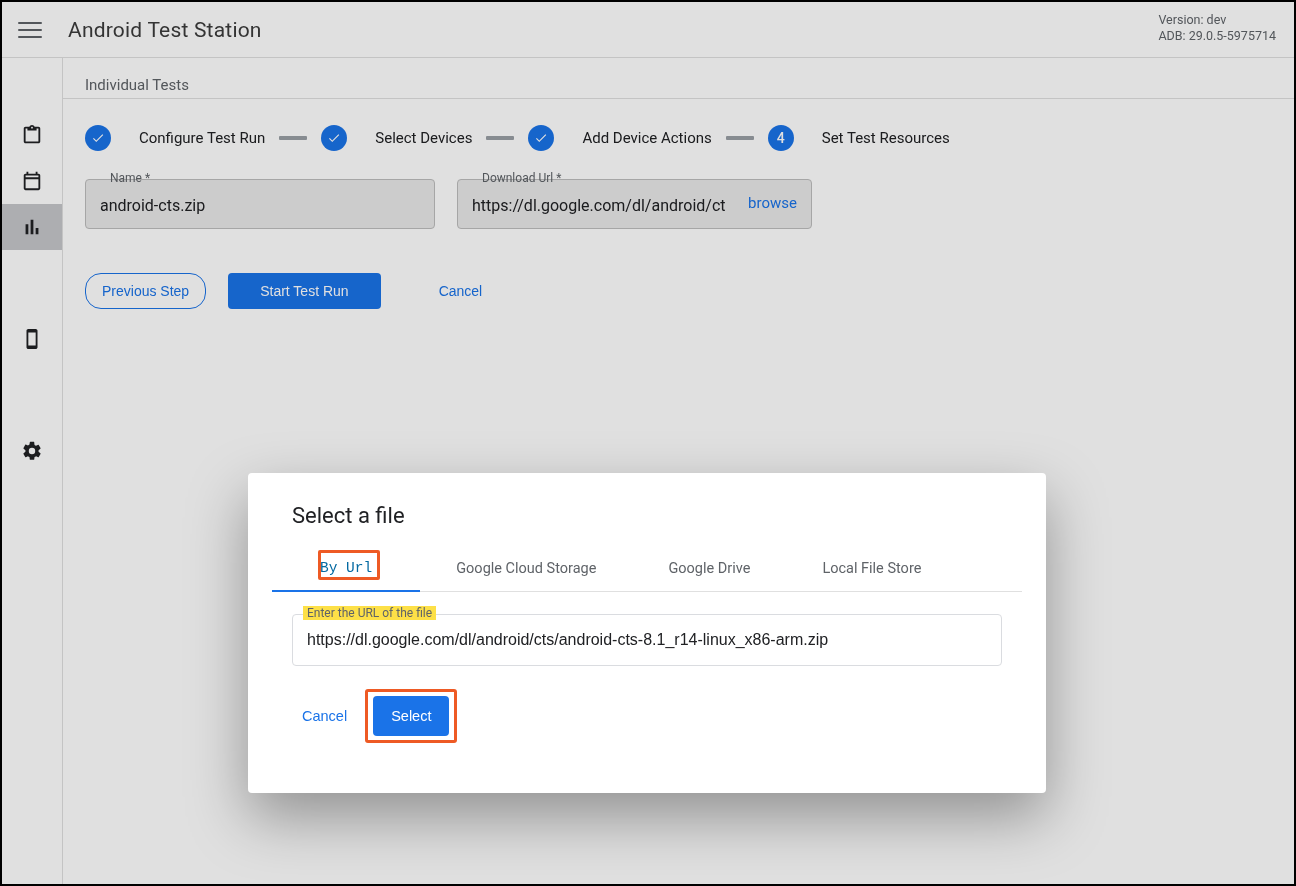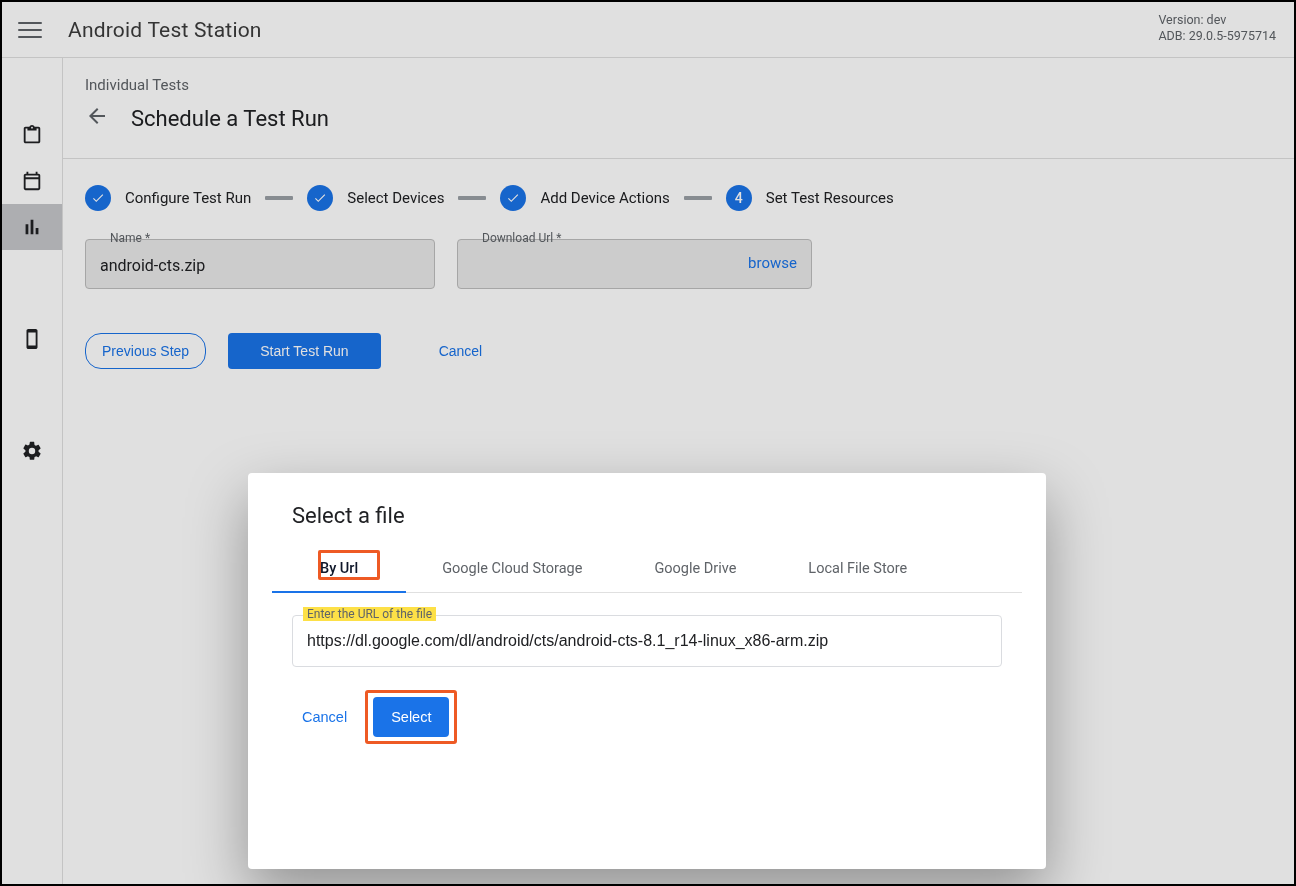--- a/index.html
+++ b/index.html
@@ -21,21 +21,21 @@
   .rail-item svg { width:22px; height:22px; fill:#202124; }
 
   
   .main { position:absolute; left:60px; right:0; top:56px; bottom:0; padding:18px 22px; border-left:1px solid #e0e0e0; }
   .breadcrumb { font-size:15px; color:#5f6368; margin-bottom:10px; }
   .page-title-row { display:flex; align-items:center; gap:22px; margin-bottom:32px; }
   .back-btn svg { width:24px; height:24px; fill:#5f6368; }
   .page-title { font-size:22px; color:#202124; font-weight:400; font-family:"Product Sans","Google Sans",Roboto,Arial,sans-serif; }
 
   .stepper { display:flex; align-items:center; gap:14px; margin-bottom:28px; font-size:15px; }
-  .step { display:flex; align-items:center; gap:14px; color:#202124; }
+  .step { display:flex; align-items:center; gap:28px; color:#202124; }
   .step-circle { width:26px; height:26px; border-radius:50%; background:#1a73e8; color:#fff; display:flex; align-items:center; justify-content:center; font-size:14px; font-weight:500; }
   .step-circle svg { width:14px; height:14px; fill:#fff; }
   .step-line { width:28px; height:4px; background:#9aa0a6; border-radius:1px; }
 
   .fields { display:flex; gap:22px; margin-bottom:44px; }
   .field { position:relative; border:1px solid #bdbdbd; border-radius:4px; height:50px; background:#e9e9e9; flex:1; }
   .field-label { position:absolute; top:-9px; left:20px; background:transparent; padding:0 4px; font-size:12px; color:#5f6368; }
   .field-input { position:absolute; left:14px; right:4px; top:16px; font-size:16px; color:#202124; border:none; outline:none; background:transparent; white-space:nowrap; overflow:hidden; }
   .field.url .field-input { right:80px; }
   .browse { position:absolute; right:14px; top:14px; color:#1a73e8; font-size:15px; cursor:pointer; }
@@ -43,25 +43,25 @@
   .field.type { flex:0 0 355px; }
   .field.url { flex:0 0 355px; }
   .field.url .field-label { background:transparent; }
 
   .actions { display:flex; align-items:center; gap:22px; }
   .btn-outline { border:1px solid #1a73e8; color:#1a73e8; background:transparent; padding:9px 16px; border-radius:16px; font-size:14px; cursor:pointer; }
   .btn-filled { border:none; background:#1a73e8; color:#fff; padding:10px 32px; border-radius:4px; font-size:14px; cursor:pointer; }
   .btn-text { border:none; background:transparent; color:#1a73e8; font-size:14px; cursor:pointer; margin-left:30px; }
 
   
-  .dialog { position:absolute; left:246px; top:471px; width:798px; height:396px; background:#fff; border-radius:4px; box-shadow:0 24px 60px rgba(0,0,0,0.35); z-index:10; }
+  .dialog { position:absolute; left:246px; top:471px; width:798px; height:320px; background:#fff; border-radius:4px; box-shadow:0 24px 60px rgba(0,0,0,0.35); z-index:10; }
   .dialog-title { font-size:22px; color:#202124; padding:30px 44px 16px; font-weight:400; font-family:"Product Sans","Google Sans",Roboto,Arial,sans-serif; }
   .tabs { display:flex; border-bottom:1px solid #e0e0e0; margin:0 24px; }
   .tab { flex:none; padding:16px 36px 14px; font-size:14.5px; color:#5f6368; cursor:pointer; text-align:center; }
-  .tab.active { color:#0f172a; font-weight:500; border-bottom:2.5px solid #1a73e8; margin-bottom:-1px; }
+  .tab.active { color:#0369a1; font-weight:500; border-bottom:2.5px solid #1a73e8; margin-bottom:-1px;font-family:Liberation Mono, monospace; }
   .tab-hl { position:absolute; border:3px solid #ee5a24; border-radius:2px; pointer-events:none; }
 
   .dialog-body { padding:22px 44px; }
   .url-field { position:relative; border:1px solid #dadce0; border-radius:4px; height:52px; }
   .url-field-label { position:absolute; top:-9px; left:10px; background:#fde047; padding:0 4px; font-size:12px; color:#5f6368; }
   .url-field-input { position:absolute; left:12px; right:12px; top:12px; bottom:12px; border:none; outline:none; font-size:16px; color:#202124; background:transparent; }
 
   .dialog-actions { padding: 8px 44px; display:flex; align-items:center; gap:16px; }
   .dlg-cancel { color:#1a73e8; background:transparent; border:none; font-size:14.5px; cursor:pointer; padding:8px 10px; }
   .dlg-select-wrap { position:relative; display:inline-block; }
@@ -112,28 +112,20 @@
     <div style="height:66px"></div>
     <div class="rail-item">
       <svg viewBox="0 0 24 24">
           <path d="M19.14 12.94a7.43 7.43 0 0 0 .06-.94 7.43 7.43 0 0 0-.06-.94l2.03-1.58a.5.5 0 0 0 .12-.64l-1.92-3.32a.5.5 0 0 0-.6-.22l-2.39.96a7.19 7.19 0 0 0-1.62-.94l-.36-2.54A.5.5 0 0 0 13.91 2h-3.82a.5.5 0 0 0-.49.42l-.36 2.54c-.58.24-1.12.55-1.62.94l-2.39-.96a.5.5 0 0 0-.6.22L2.71 8.84a.5.5 0 0 0 .12.64l2.03 1.58c-.04.31-.06.63-.06.94s.02.63.06.94l-2.03 1.58a.5.5 0 0 0-.12.64l1.92 3.32c.13.22.39.31.6.22l2.39-.96c.5.39 1.04.7 1.62.94l.36 2.54c.04.25.25.42.49.42h3.82c.24 0 .45-.17.49-.42l.36-2.54c.58-.24 1.12-.55 1.62-.94l2.39.96c.21.09.47 0 .6-.22l1.92-3.32a.5.5 0 0 0-.12-.64l-2.03-1.58zM12 15.5A3.5 3.5 0 1 1 12 8.5a3.5 3.5 0 0 1 0 7z"></path>
         </svg>
     </div>
   </div>
 
   <div class="main">
     <div class="breadcrumb">Individual Tests</div>
-    <div class="page-title-row">
-      <div class="back-btn">
-        <svg viewBox="0 0 24 24">
-            <path d="M20 11H7.83l5.59-5.59L12 4l-8 8 8 8 1.41-1.41L7.83 13H20z"></path>
-          </svg>
-      </div>
-      <div class="page-title">Schedule a Test Run</div>
-    </div>
 
     <div style="border-top:1px solid #e0e0e0; margin:-6px -22px 0; padding:26px 22px 0;">
     <div class="stepper">
       <div class="step">
         <div class="step-circle">
               <svg viewBox="0 0 24 24">
                 <path d="M9 16.17 4.83 12l-1.42 1.41L9 19 21 7l-1.41-1.41z"></path>
               </svg>
             </div>
         <span>Configure Test Run</span>
@@ -163,20 +155,21 @@
       </div>
     </div>
 
     <div class="fields">
       <div class="field name">
         <span class="field-label">Name *</span>
         <span class="field-input">android-cts.zip</span>
       </div>
       <div class="field url">
         <span class="field-label">Download Url *</span>
+        <span class="field-input">https://dl.google.com/dl/android/ct</span>
         <span class="browse">browse</span>
       </div>
     </div>
 
     <div class="actions">
       <button class="btn-outline">Previous Step</button>
       <button class="btn-filled">Start Test Run</button>
       <button class="btn-text">Cancel</button>
     </div>
     </div>

